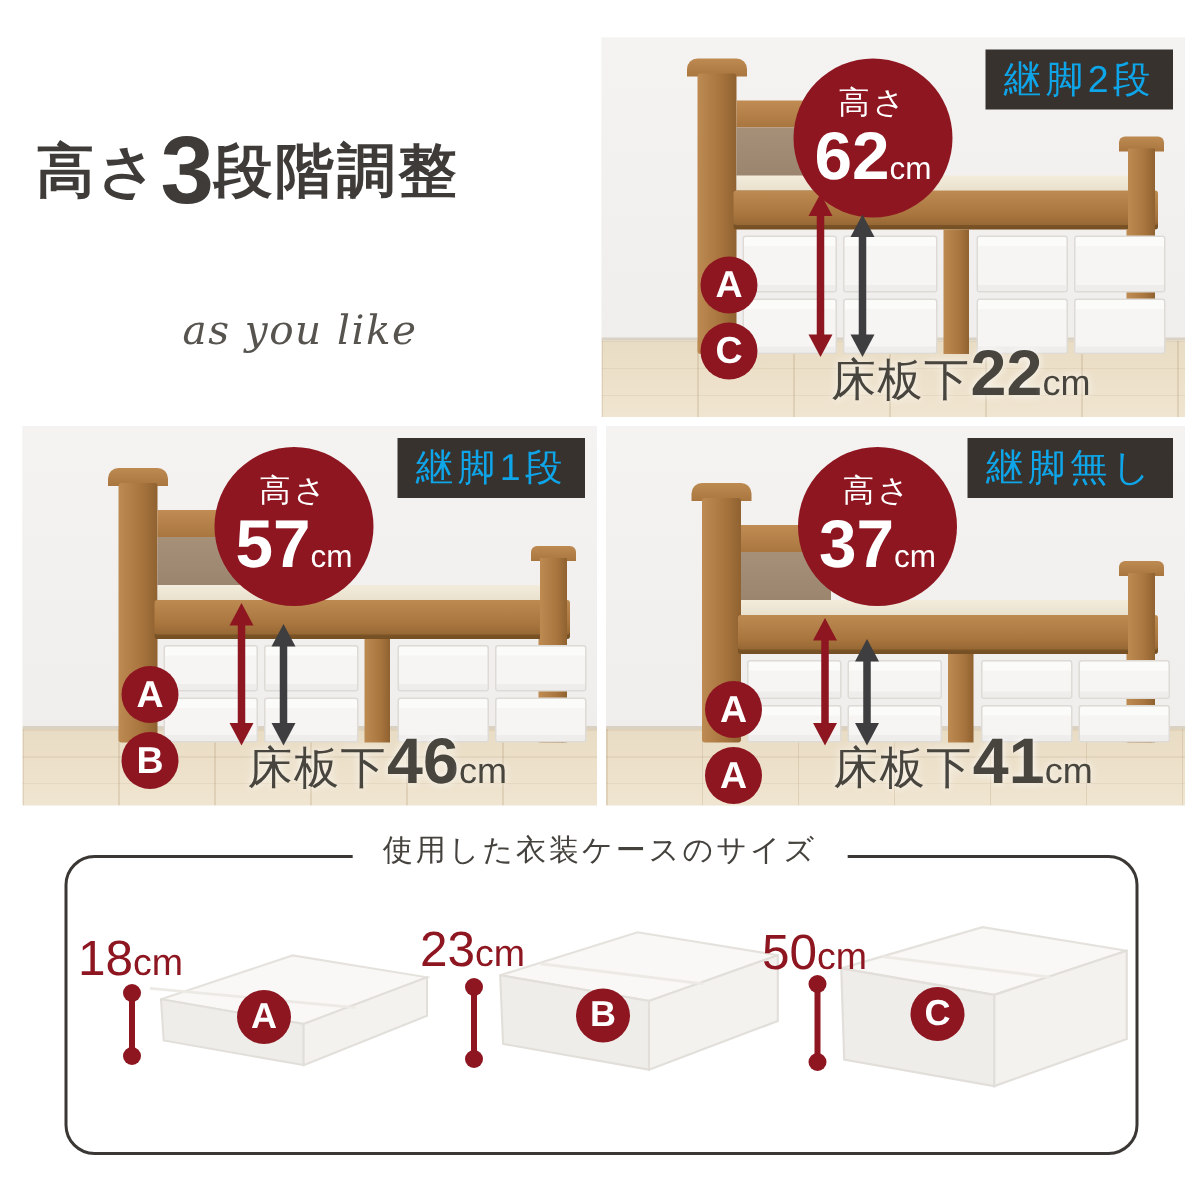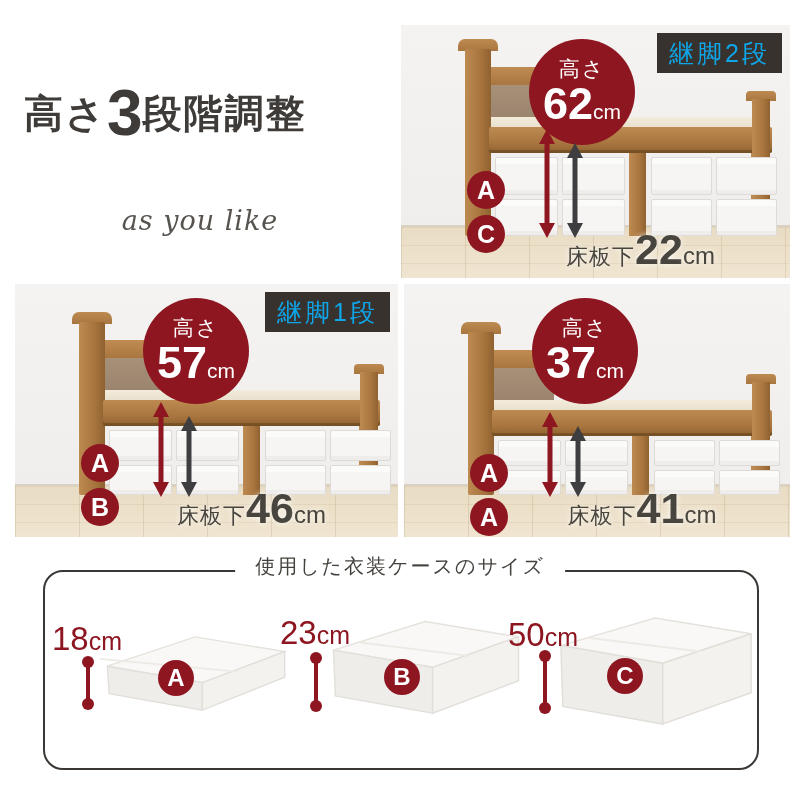--- a/index.html
+++ b/index.html
@@ -95,21 +95,21 @@
   .arrow.red .shaft{background:var(--accent);}
   .arrow.red::before{border-bottom:15px solid var(--accent);}
   .arrow.red::after{border-top:15px solid var(--accent);}
   .arrow.dark{left:166px;top:calc(var(--deck) + 16px);bottom:40px;}
   .arrow.dark .shaft{background:#3e3e40;}
   .arrow.dark::before{border-bottom:15px solid #3e3e40;}
   .arrow.dark::after{border-top:15px solid #3e3e40;}
 
   .under{position:absolute;left:90px;right:0;bottom:4px;text-align:center;color:#48453f;
     white-space:nowrap;text-shadow:0 0 6px rgba(255,255,255,.9);}
-  .under .u-label{font-size:22px;letter-spacing:1px;}
+  .under .u-label{font-size:30px;letter-spacing:1px;}
   .under .u-value{font-size:43px;font-weight:600;letter-spacing:0;}
   .under .u-unit{font-size:24px;}
 
   
   .cases-box{position:absolute;left:43px;top:570px;width:716px;height:200px;
     border:2px solid #3a3734;border-radius:20px;background:#fff;}
   .cases-title{position:absolute;left:50%;top:553px;transform:translateX(-50%);
     background:#fff;padding:0 20px;font-size:20px;letter-spacing:2px;color:#45423e;
     white-space:nowrap;z-index:3;}
   .case-cm{position:absolute;color:var(--accent);white-space:nowrap;z-index:2;}
@@ -246,20 +246,21 @@
         <div class="drawer"></div>
         <div class="drawer"></div>
       </div>
       <div class="drawers g2">
         <div class="drawer"></div>
         <div class="drawer"></div>
         <div class="drawer"></div>
         <div class="drawer"></div>
       </div>
     </div>
+    <div class="badge">継脚無し</div>
     <div class="hcircle">
       <span class="hc-label">高さ</span>
       <span class="hc-value"><span>37</span><small>cm</small></span>
     </div>
     <div class="tag t1">A</div>
     <div class="tag t2">A</div>
     <div class="arrow red">
         <span class="shaft"></span>
       </div>
     <div class="arrow dark">

